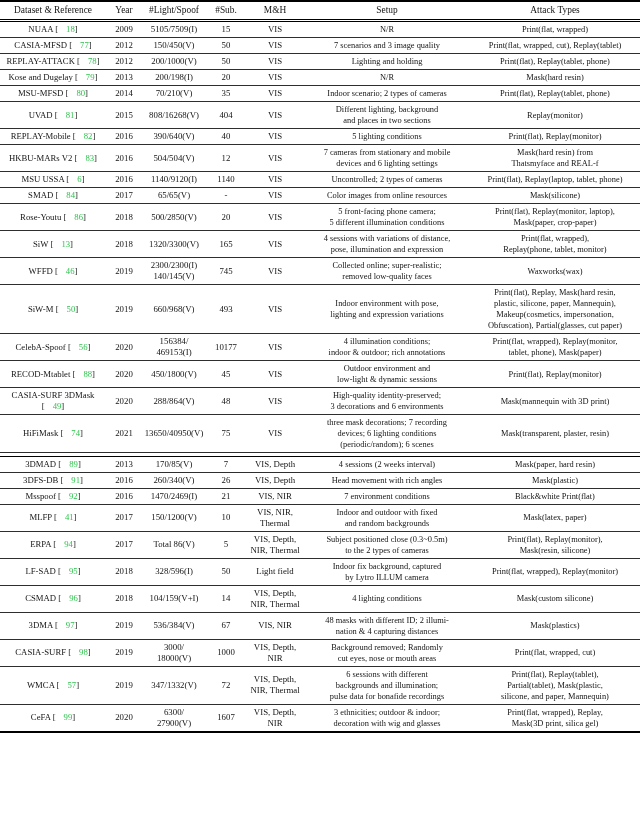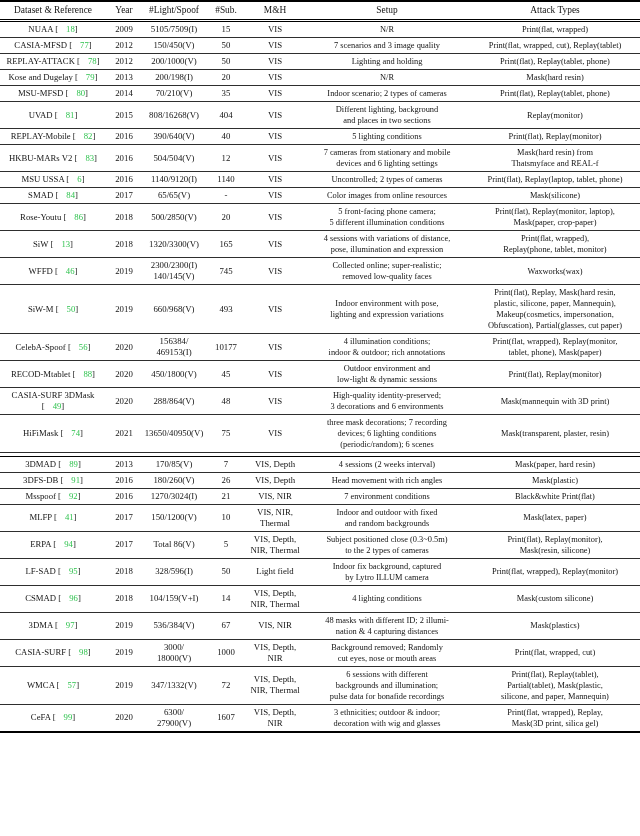--- a/index.html
+++ b/index.html
@@ -274,30 +274,30 @@
           <td class="c-year">2013</td>
           <td class="c-live">170/85(V)</td>
           <td class="c-sub">7</td>
           <td class="c-mh">VIS, Depth</td>
           <td class="c-setup">4 sessions (2 weeks interval)</td>
           <td class="c-attack">Mask(paper, hard resin)</td>
         </tr>
         <tr>
           <td class="c-dataset">3DFS-DB [<span class="ref">91</span>]</td>
           <td class="c-year">2016</td>
-          <td class="c-live">180/260(V)</td>
+          <td class="c-live">260/340(V)</td>
           <td class="c-sub">26</td>
           <td class="c-mh">VIS, Depth</td>
           <td class="c-setup">Head movement with rich angles</td>
           <td class="c-attack">Mask(plastic)</td>
         </tr>
         <tr>
           <td class="c-dataset">Msspoof [<span class="ref">92</span>]</td>
           <td class="c-year">2016</td>
-          <td class="c-live">1270/3024(I)</td>
+          <td class="c-live">1470/2469(I)</td>
           <td class="c-sub">21</td>
           <td class="c-mh">VIS, NIR</td>
           <td class="c-setup">7 environment conditions</td>
           <td class="c-attack">Black&amp;white Print(flat)</td>
         </tr>
         <tr>
           <td class="c-dataset">MLFP [<span class="ref">41</span>]</td>
           <td class="c-year">2017</td>
           <td class="c-live">150/1200(V)</td>
           <td class="c-sub">10</td>

